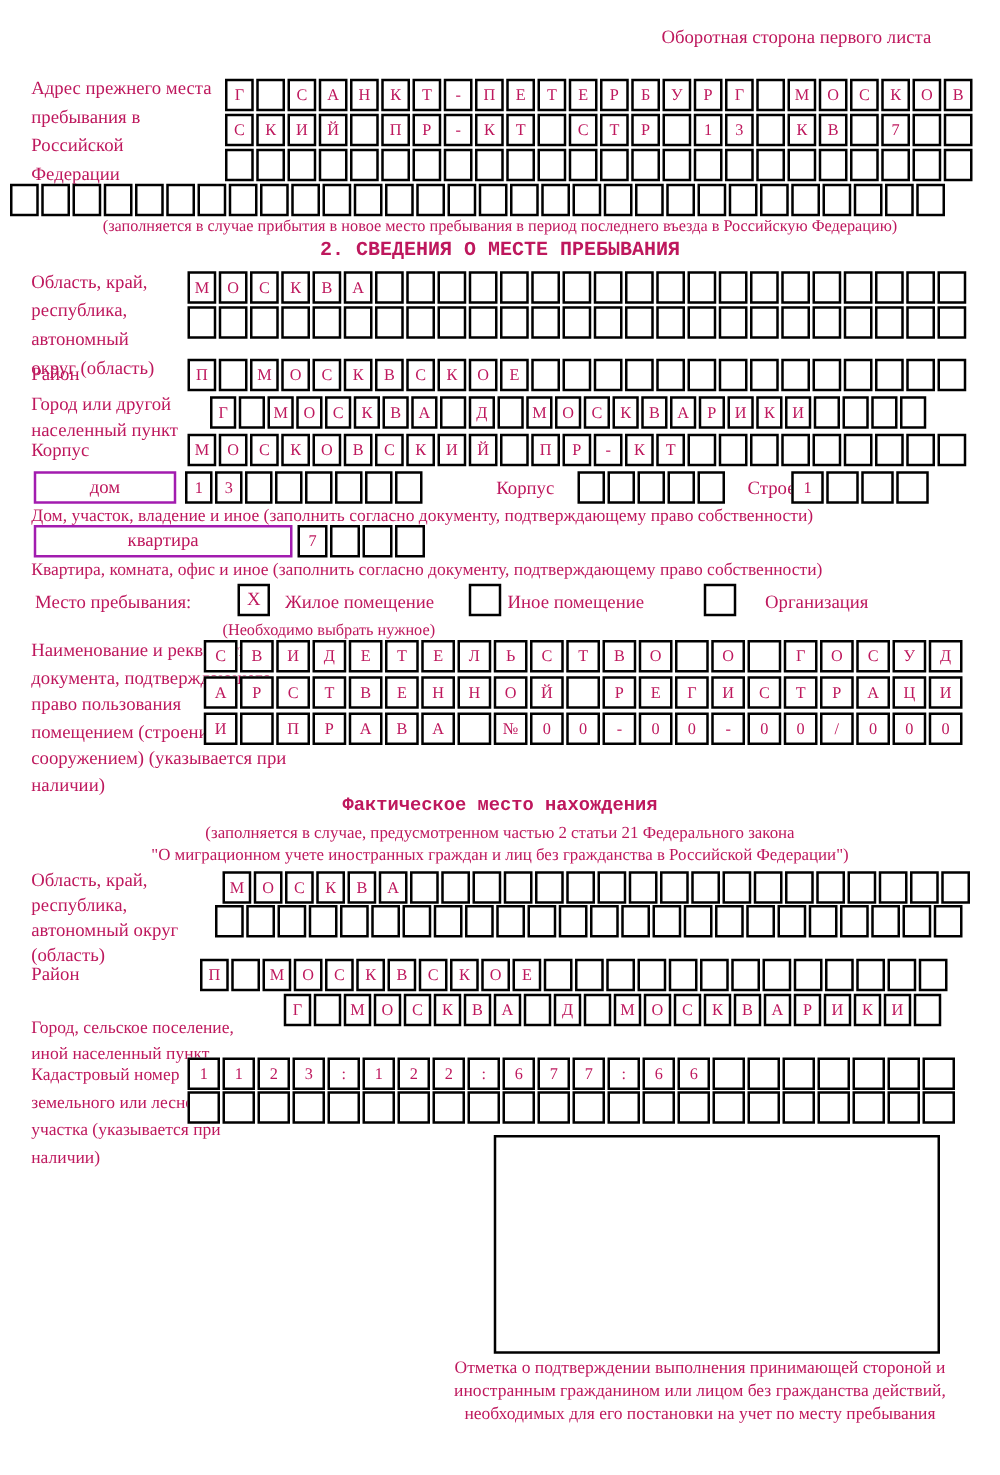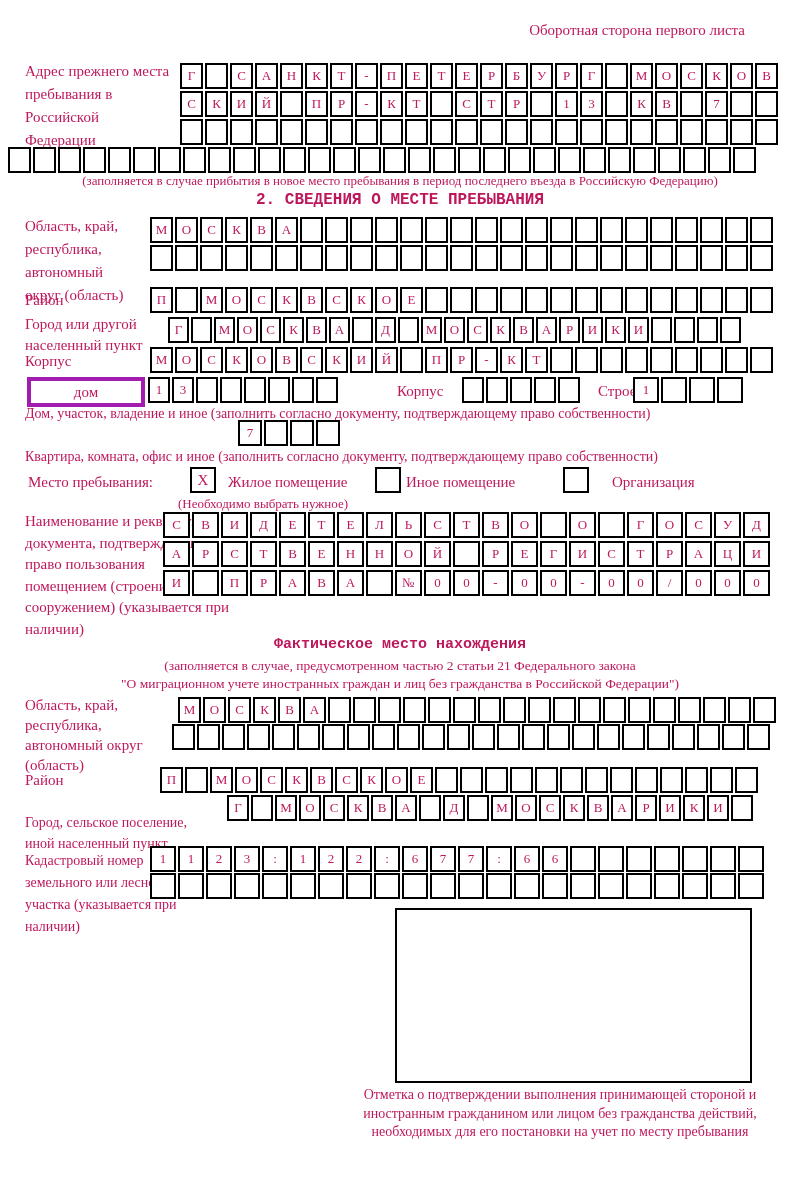--- a/index.html
+++ b/index.html
@@ -14,21 +14,21 @@
   .smallnote{font-size:14px;}
   .row{position:absolute;white-space:nowrap;}
   .cell{display:inline-block;vertical-align:top;box-sizing:content-box;
         width:19px;height:22px;border:2px solid #000;margin-right:2px;
         text-align:center;font-size:13px;line-height:22px;background:#fff;}
   .row.w17 .cell{width:17px;}
   .row.w18 .cell{width:18px;}
   .row.w20 .cell{width:20px;}
   .row.w22 .cell{width:22px;margin-right:2px;}
   .row.w23 .cell{width:23px;}
-  .widebox{position:absolute;box-sizing:content-box;border:4px solid #a21caf;height:22px;
+  .widebox{position:absolute;box-sizing:content-box;border:2px solid #a21caf;height:22px;
            text-align:center;font-size:15px;line-height:22px;background:#fff;}
   .cb{position:absolute;box-sizing:content-box;width:22px;height:22px;border:2px solid #000;
       text-align:center;font-size:15px;line-height:22px;background:#fff;}
   .stamp{position:absolute;border:2px solid #000;background:#fff;}
   .caption{position:absolute;text-align:center;font-size:14px;line-height:18.5px;}
 </style>
 </head>
 <body>
 
 <div class="page">
@@ -58,20 +58,21 @@
   <div class="row" style="left:150px;top:347px"><span class="cell">М</span><span class="cell">О</span><span class="cell">С</span><span class="cell">К</span><span class="cell">О</span><span class="cell">В</span><span class="cell">С</span><span class="cell">К</span><span class="cell">И</span><span class="cell">Й</span><span class="cell"></span><span class="cell">П</span><span class="cell">Р</span><span class="cell">-</span><span class="cell">К</span><span class="cell">Т</span><span class="cell"></span><span class="cell"></span><span class="cell"></span><span class="cell"></span><span class="cell"></span><span class="cell"></span><span class="cell"></span><span class="cell"></span><span class="cell"></span></div>
 
   <div class="widebox" style="left:27px;top:377px;width:110px">дом</div>
   <div class="row w18" style="left:148px;top:377px"><span class="cell">1</span><span class="cell">3</span><span class="cell"></span><span class="cell"></span><span class="cell"></span><span class="cell"></span><span class="cell"></span><span class="cell"></span></div>
   <div class="abs lbl" style="left:397px;top:380px">Корпус</div>
   <div class="row w18" style="left:462px;top:377px"><span class="cell"></span><span class="cell"></span><span class="cell"></span><span class="cell"></span><span class="cell"></span></div>
   <div class="abs lbl" style="left:598px;top:380px">Строение</div>
   <div class="row w22" style="left:633px;top:377px"><span class="cell">1</span><span class="cell"></span><span class="cell"></span><span class="cell"></span></div>
   <div class="abs smallnote" style="left:25px;top:406px">Дом, участок, владение и иное (заполнить согласно документу, подтверждающему право собственности)</div>
 
+  <div class="widebox" style="left:27px;top:420px;width:203px">квартира</div>
   <div class="row w20" style="left:238px;top:420px"><span class="cell">7</span><span class="cell"></span><span class="cell"></span><span class="cell"></span></div>
   <div class="abs smallnote" style="left:25px;top:449px">Квартира, комната, офис и иное (заполнить согласно документу, подтверждающему право собственности)</div>
 
   <div class="abs lbl" style="left:28px;top:471px">Место пребывания:</div>
   <div class="cb" style="left:190px;top:467px">X</div>
   <div class="abs lbl" style="left:228px;top:471px">Жилое помещение</div>
   <div class="cb" style="left:375px;top:467px"></div>
   <div class="abs lbl" style="left:406px;top:471px">Иное помещение</div>
   <div class="cb" style="left:563px;top:467px"></div>
   <div class="abs lbl" style="left:612px;top:471px">Организация</div>

